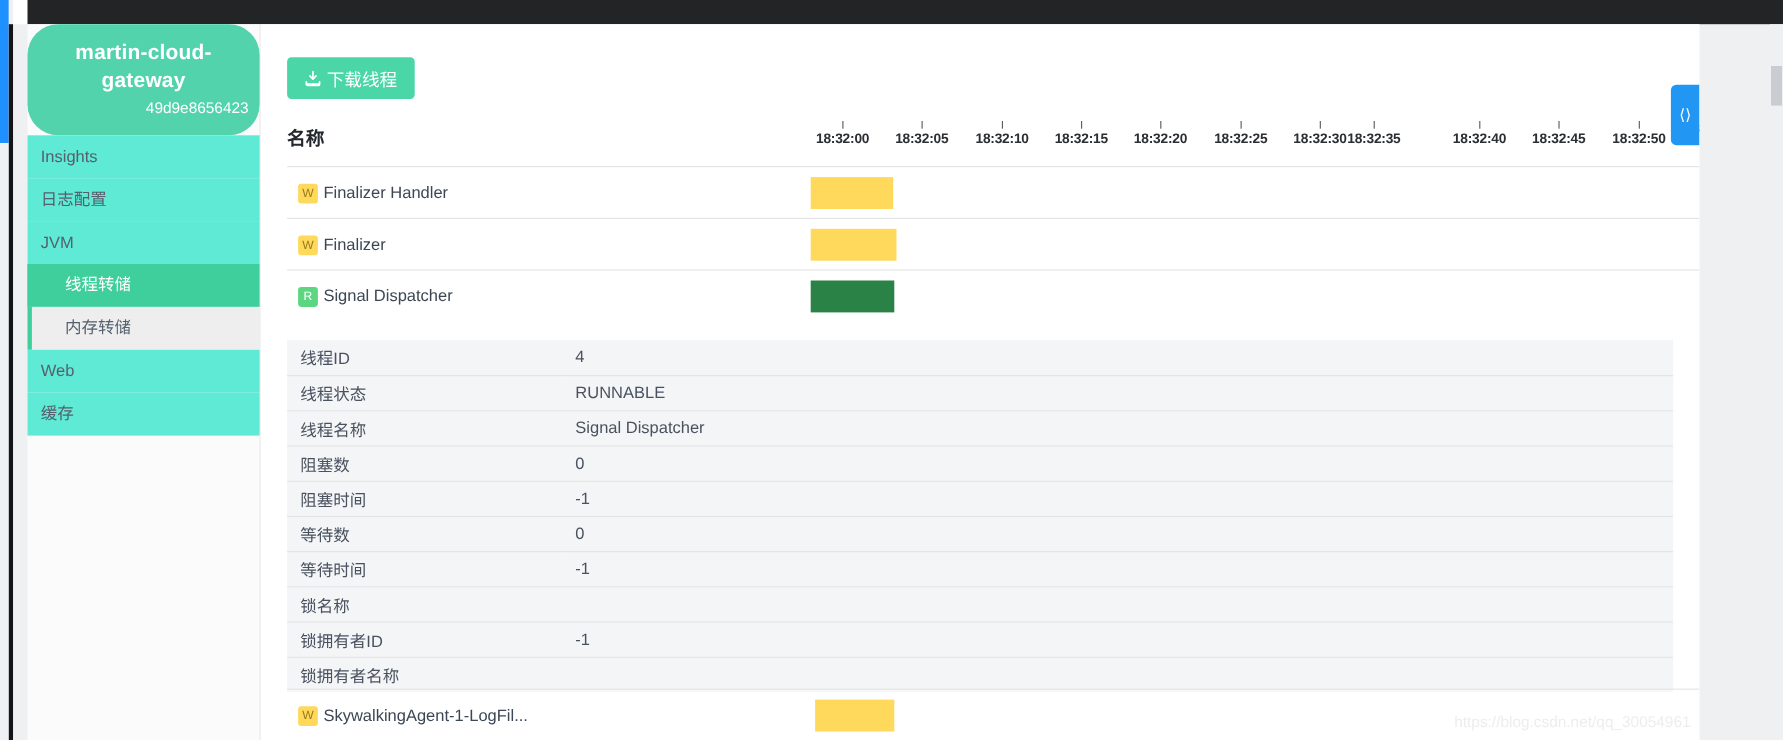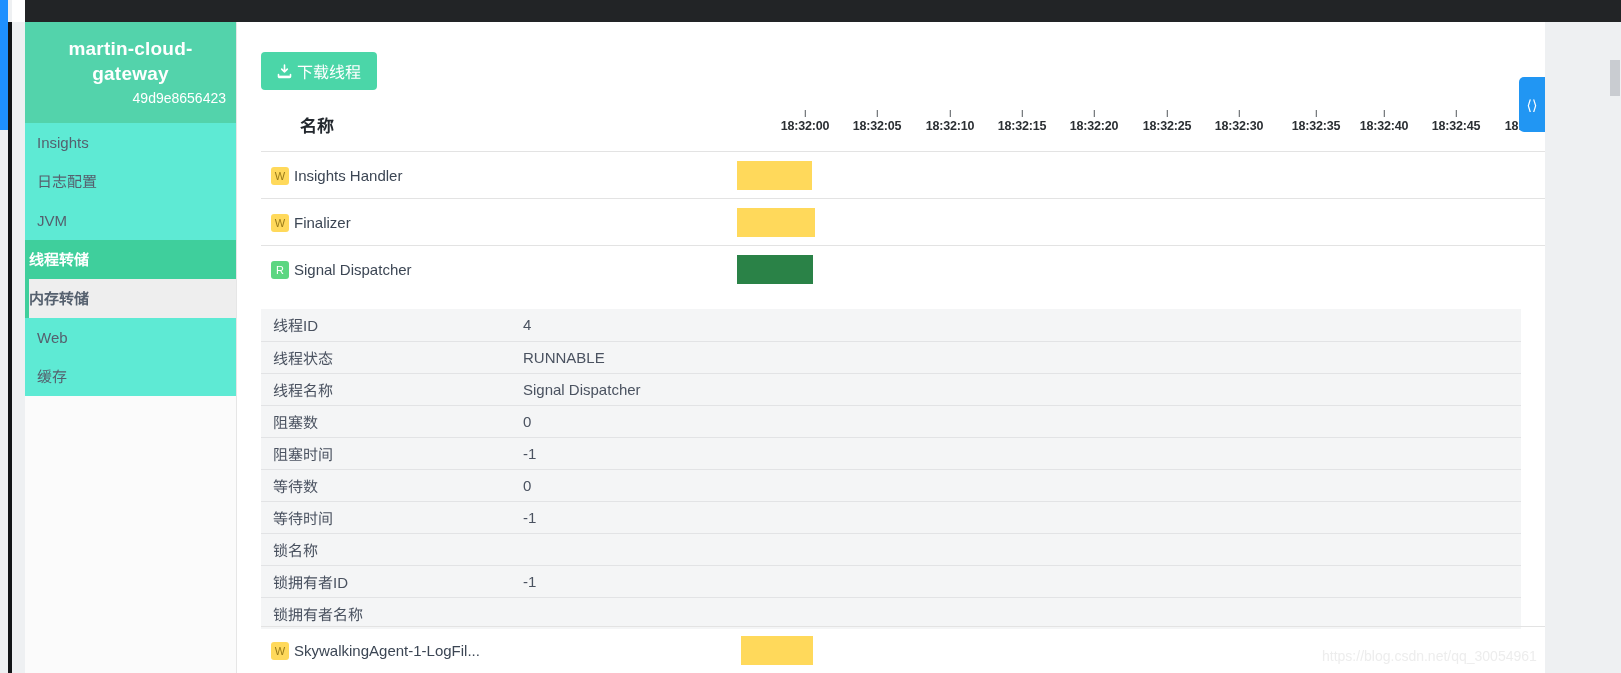--- a/index.html
+++ b/index.html
@@ -73,20 +73,21 @@
     height: 651px;
     background: #fbfbfb;
     border-right: 1px solid #e6e6e6;
   }
 
   .app-card {
     background: #53d3ab;
     padding: 14px 10px 16px;
     text-align: center;
     color: #ffffff;
+    border-radius: 28px;
   }
   .app-card .app-name {
     font-size: 19px;
     font-weight: bold;
     line-height: 25px;
     letter-spacing: .2px;
   }
   .app-card .app-id {
     font-size: 14px;
     font-weight: normal;
@@ -105,27 +106,27 @@
     color: #55606e;
     background: #5eead4;
     cursor: pointer;
     white-space: nowrap;
   }
   .nav-item.grouped { background: #5eead4; }
   .nav-sub {
     position: relative;
     height: 39px;
     line-height: 39px;
+    padding-left: 30px;
     font-size: 15px;
     color: #55606e;
     background: #eeeeee;
     cursor: pointer;
     border-left: 4px solid #3fcf9c;
     white-space: nowrap;
-    font-weight: bold;
   }
   .nav-sub.active {
     background: #3fcf9c;
     color: #ffffff;
     border-left-color: #3fcf9c;
   }
 
   
   .content {
     position: absolute;
@@ -153,21 +154,20 @@
     gap: 5px;
   }
   .dl-btn svg { display: block; }
 
   
   .head-row {
     position: absolute;
     left: 24px; top: 88px;
     width: 1284px;
     height: 30px;
-    margin-left: 39px;
   }
   .head-name {
     position: absolute;
     left: 0; top: 2px;
     font-size: 17px;
     font-weight: bold;
     color: #23282e;
   }
 
   .axis { position: absolute; left: 0; top: 0; width: 1284px; height: 30px; }
@@ -358,21 +358,21 @@
             <div class="lbl">18:32:20</div>
           </div>
           <div class="tick" style="left: 867px;">
             <div class="mark"></div>
             <div class="lbl">18:32:25</div>
           </div>
           <div class="tick" style="left: 939px;">
             <div class="mark"></div>
             <div class="lbl">18:32:30</div>
           </div>
-          <div class="tick" style="left: 1016px;">
+          <div class="tick" style="left: 988px;">
             <div class="mark"></div>
             <div class="lbl">18:32:35</div>
           </div>
           <div class="tick" style="left: 1084px;">
             <div class="mark"></div>
             <div class="lbl">18:32:40</div>
           </div>
           <div class="tick" style="left: 1156px;">
             <div class="mark"></div>
             <div class="lbl">18:32:45</div>
@@ -384,21 +384,21 @@
           <div class="tick" style="left: 1301px;">
             <div class="lbl">18:32:55</div>
           </div>
         </div>
     </div>
 
     <div id="rows-host">
         <div class="thread-row" style="top: 129px;">
           <div class="thread-label">
             <span class="state-badge w">W</span>
-            <span>Insights Handler</span>
+            <span>Finalizer Handler</span>
           </div>
           <div class="bar w" style="left: 476px; width: 75px;"></div>
         </div>
         <div class="thread-row" style="top: 176px;">
           <div class="thread-label">
             <span class="state-badge w">W</span>
             <span>Finalizer</span>
           </div>
           <div class="bar w" style="left: 476px; width: 78px;"></div>
         </div>

